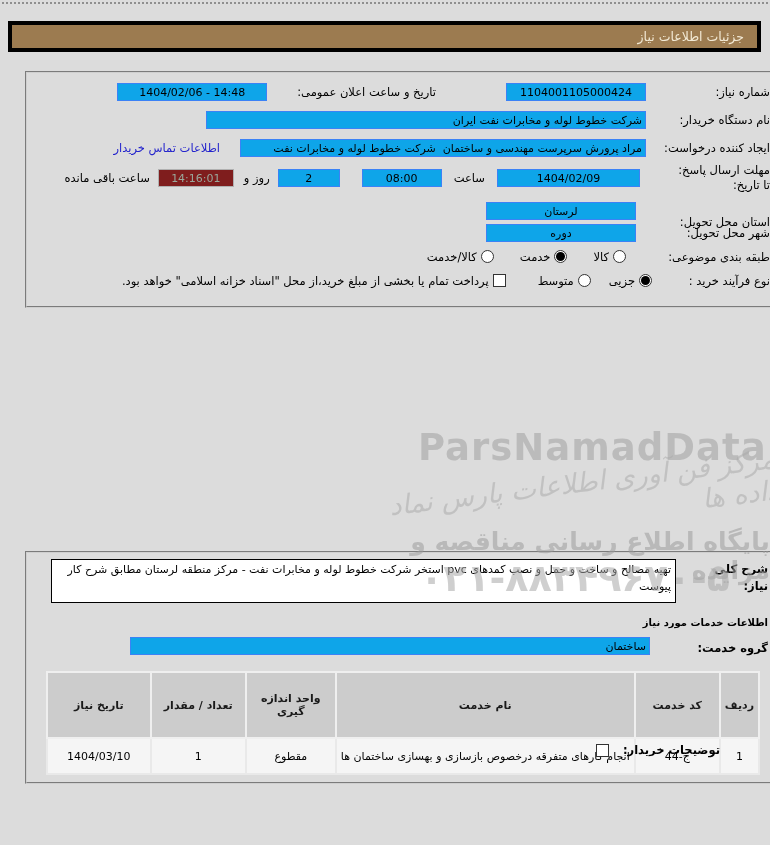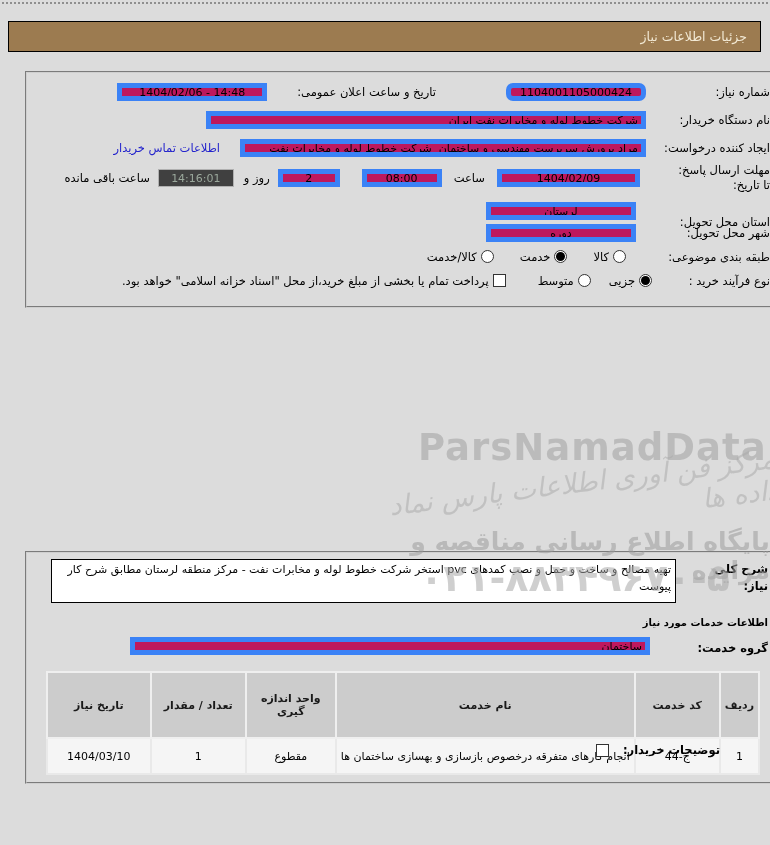--- a/index.html
+++ b/index.html
@@ -1,33 +1,33 @@
 <!DOCTYPE html>
 <html lang="fa" dir="rtl"><head>
 <meta charset="utf-8">
 <style>
   html,body{margin:0;padding:0;background:#dcdcdc;}
   #page{position:relative;width:770px;height:845px;background:#dcdcdc;overflow:hidden;
         font-family:"DejaVu Sans",sans-serif;font-size:11.5px;color:#000;direction:rtl;}
   .dotted-top{position:absolute;top:2px;left:2px;right:2px;height:0;border-top:2px dotted #8f8f8f;}
   
   .titlebar{position:absolute;top:21px;left:8px;width:753px;height:31px;background:#9c7b50;
-            border:1px solid #000000;box-sizing:border-box;display:flex;align-items:center;
+            border:4px solid #000000;box-sizing:border-box;display:flex;align-items:center;
             padding-right:13px;color:#f2e9d4;font-size:12.5px;}
   
   .panel{position:absolute;left:8px;width:753px;border:2px groove #cfcfcf;box-sizing:border-box;}
   #panel1{top:71px;height:237px;}
   #panel2{top:314px;height:233px;}
   .row{position:absolute;right:6px;left:6px;display:flex;align-items:center;}
   .lbl{flex:0 0 auto;}
-  .fld{background:#be185d;border:5px solid #3b82f6;box-sizing:border-box;height:18px;font-family:"DejaVu Sans",sans-serif;
+  .fld{background:#0ea5e9;border:1px solid #3b82f6;box-sizing:border-box;height:18px;font-family:"DejaVu Sans",sans-serif;
        font-size:11px;padding:0 3px;direction:rtl;}
   .ctr{text-align:center;}
   .ltr{direction:ltr;unicode-bidi:embed;}
-  .readonly-time{background:#404040;border:1px solid #b0b0b0;color:#9aa79b;}
+  .readonly-time{background:#7f1d1d;border:1px solid #b0b0b0;color:#9aa79b;}
   .link{color:#2323cc;cursor:pointer;}
   .radio{display:inline-block;width:13px;height:13px;border:1px solid #333;border-radius:50%;
          background:#fff;box-sizing:border-box;position:relative;vertical-align:middle;}
   .radio.on::after{content:"";position:absolute;inset:1px;border-radius:50%;background:#000;}
   .checkbox{display:inline-block;width:13px;height:13px;border:1px solid #333;background:#fff;
             box-sizing:border-box;vertical-align:middle;}
   .opt{display:flex;align-items:flex-start;gap:4px;}
   
   .desc-label{position:absolute;right:8px;top:8px;width:74px;font-weight:bold;line-height:1.45;}
   .desc-box{position:absolute;right:100px;top:6px;width:625px;height:44px;background:#fff;border:1px solid #000;
@@ -58,21 +58,21 @@
   <div class="dotted-top"></div>
 
   <div class="titlebar">
     <span>جزئیات اطلاعات نیاز</span>
   </div>
 
   <div class="panel z" id="panel1">
 
     <div class="row" style="top:10px;height:18px;">
       <span class="lbl" style="width:124px;">شماره نیاز:</span>
-      <input class="fld ctr ltr" style="width: 140px; border-radius: 7px;" readonly="" value="1104001105000424">
+      <input class="fld ctr ltr" style="width: 140px;" readonly="" value="1104001105000424">
       <span class="lbl" style="margin-right:70px;">تاریخ و ساعت اعلان عمومی:</span>
       <input class="fld ctr ltr" style="width: 150px; margin-right: 30px;" readonly="" value="1404/02/06 - 14:48">
     </div>
 
     <div class="row" style="top:38px;height:18px;">
       <span class="lbl" style="width:124px;">نام دستگاه خریدار:</span>
       <input class="fld" style="width: 440px; text-align: right;" readonly="" value="شرکت خطوط لوله و مخابرات نفت ایران">
     </div>
 
     <div class="row" style="top:66px;height:18px;">

